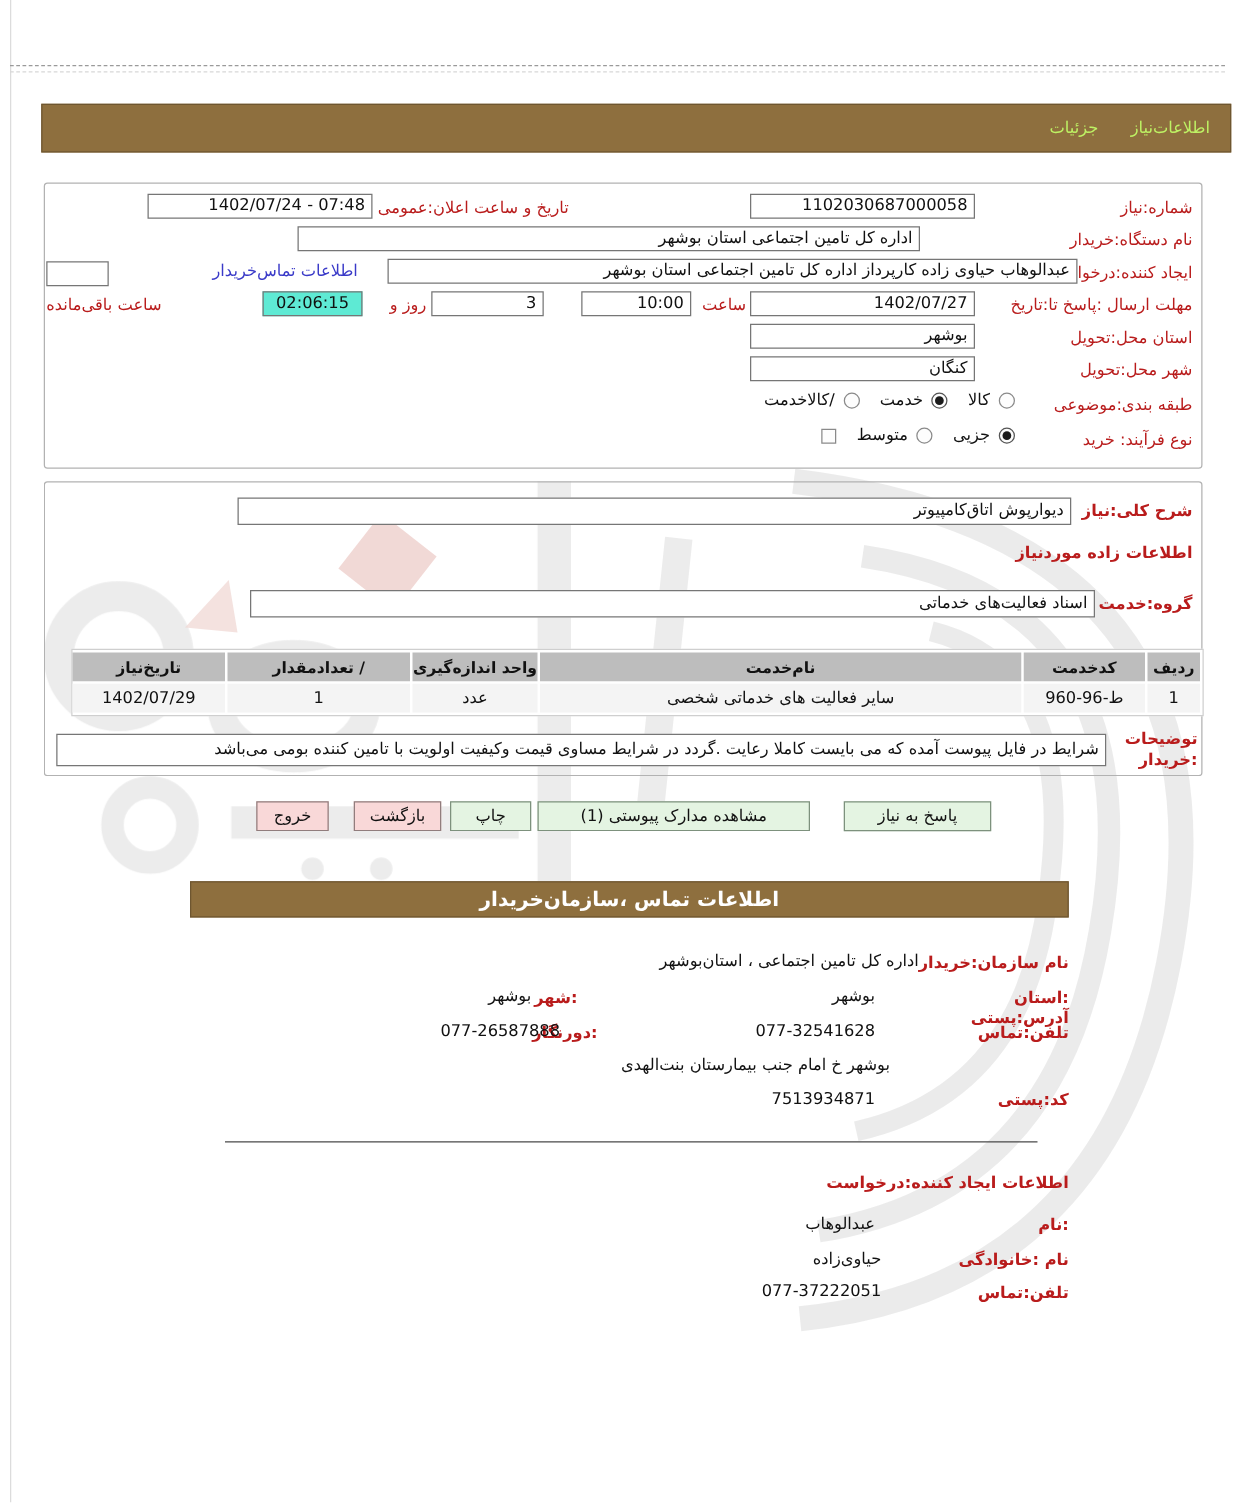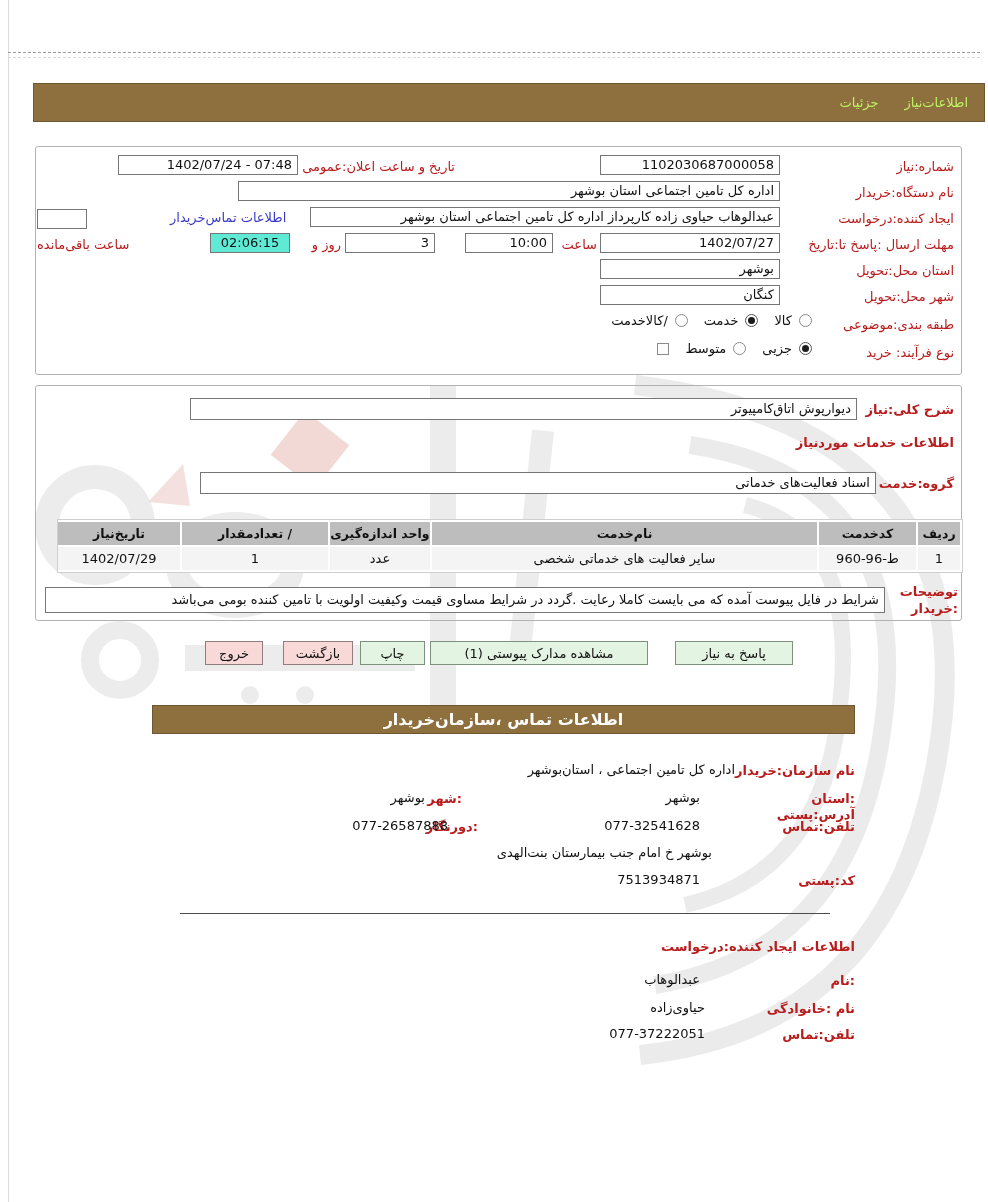--- a/index.html
+++ b/index.html
@@ -77,24 +77,24 @@
 </div>
 
 <div class="fieldset" style="left:35px; top:146px; width:927px; height:229px;"></div>
 
 <div class="lbl" style="right:34px; top:158px;">شماره:نیاز</div>
 <div class="inp ltr" style="left:600px; top:155px; width:180px;">1102030687000058</div>
 <div class="lbl" style="right:533px; top:158px;">تاریخ و ساعت اعلان:عمومی</div>
 <div class="inp ltr" style="left:118px; top:155px; width:180px;">1402/07/24 - 07:48</div>
 
 <div class="lbl" style="right:34px; top:184px;">نام دستگاه:خریدار</div>
-<div class="inp" style="left:238px; top:181px; width:542px;">اداره کل تامین اجتماعی استان بوشهر</div>
+<div class="inp" style="left:238px; top:181px; width:498px;">اداره کل تامین اجتماعی استان بوشهر</div>
 
 <div class="lbl" style="right:34px; top:210px;">ایجاد کننده:درخواست</div>
-<div class="inp" style="left:310px; top:207px; width:470px;">عبدالوهاب حیاوی زاده کارپرداز اداره کل تامین اجتماعی استان بوشهر</div>
+<div class="inp" style="left:310px; top:207px; width:552px;">عبدالوهاب حیاوی زاده کارپرداز اداره کل تامین اجتماعی استان بوشهر</div>
 <div class="link" style="left:170px; top:210px;">اطلاعات تماس‌خریدار</div>
 <div class="inp" style="left:37px; top:209px; width:50px;"></div>
 
 <div class="lbl" style="right:34px; top:236px;">مهلت ارسال :پاسخ تا:تاریخ</div>
 <div class="inp ltr" style="left:600px; top:233px; width:180px;">1402/07/27</div>
 <div class="lbl" style="right:391px; top:236px;">ساعت</div>
 <div class="inp ltr" style="left:465px; top:233px; width:88px;">10:00</div>
 <div class="inp ltr" style="left:345px; top:233px; width:90px;">3</div>
 <div class="lbl" style="right:647px; top:236px;">روز و</div>
 <div class="inp cream" style="left:210px; top:233px; width:80px;">02:06:15</div>
@@ -123,21 +123,21 @@
   <span class="radio"></span>
   <span class="rlbl">متوسط</span>
   <span class="chk"></span>
 </div>
 
 <div class="fieldset" style="left:35px; top:385px; width:927px; height:236px;"></div>
 
 <div class="lbl b" style="right:34px; top:401px;">شرح کلی:نیاز</div>
 <div class="inp tall" style="left:190px; top:398px; width:667px;">دیوارپوش اتاق‌کامپیوتر</div>
 
-<div class="lbl b" style="right:34px; top:434px;">اطلاعات خدمات موردنیاز</div>
+<div class="lbl b" style="right:34px; top:434px;">اطلاعات زاده موردنیاز</div>
 
 <div class="lbl b" style="right:34px; top:475px;">گروه:خدمت</div>
 <div class="inp tall" style="left:200px; top:472px; width:676px;">اسناد فعالیت‌های خدماتی</div>
 
 <div class="tblwrap">
   <table>
     <colgroup>
       <col style="width:42px">
         <col style="width:97px">
         <col style="width:385px">

